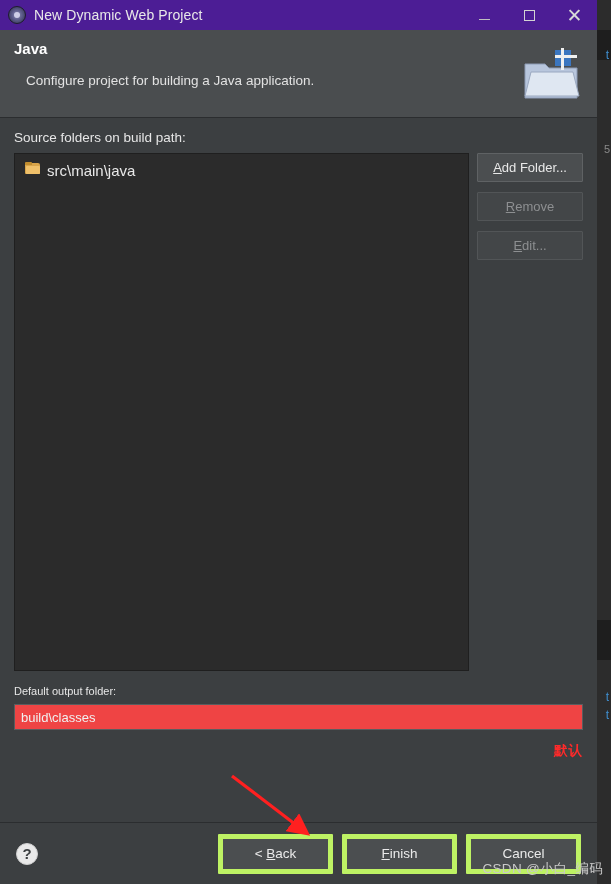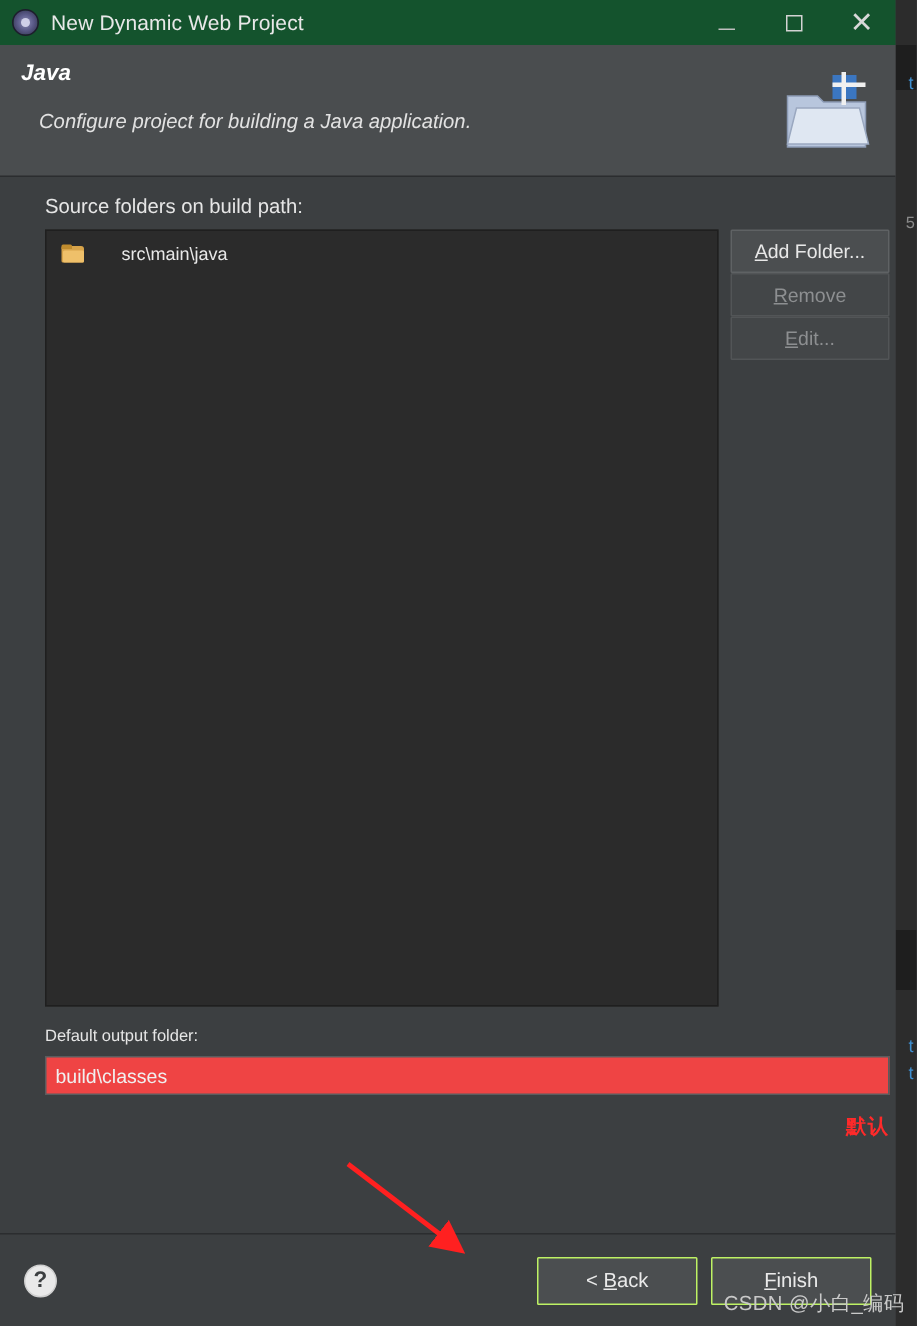--- a/index.html
+++ b/index.html
@@ -20,21 +20,21 @@
     left: 0;
     top: 0;
     width: 597px;
     height: 884px;
     background: #3c3f41;
     display: flex;
     flex-direction: column;
   }
   .titlebar {
     height: 30px;
-    background: #14532d;
+    background: #4c1d95;
     display: flex;
     align-items: center;
     padding-left: 8px;
     flex: 0 0 30px;
     position: relative;
   }
   .title-icon {
     width: 18px;
     height: 18px;
     border-radius: 50%;
@@ -95,21 +95,20 @@
     font-weight: 300;
   }
   
   .header {
     flex: 0 0 88px;
     background: #4a4d4f;
     border-bottom: 1px solid #2b2d2f;
     position: relative;
     padding: 10px 14px 0 14px;
     box-sizing: border-box;
-    font-style: italic;
   }
   .header-title {
     color: #ffffff;
     font-size: 15px;
     font-weight: bold;
     margin-bottom: 16px;
   }
   .header-desc {
     color: #e2e2e2;
     font-size: 13.5px;
@@ -119,49 +118,47 @@
     position: absolute;
     right: 14px;
     top: 16px;
     width: 62px;
     height: 56px;
   }
   
   .content {
     flex: 1 1 auto;
     background: #3c3f41;
-    padding: 12px 4px 0 14px;
-    box-sizing: border-box;
-    position: relative;
-    margin-left: 16px;
+    padding: 12px 14px 0 14px;
+    box-sizing: border-box;
+    position: relative;
   }
   .section-label {
     color: #e6e6e6;
     font-size: 13.5px;
     margin-bottom: 8px;
   }
   .build-row {
     display: flex;
     align-items: flex-start;
   }
   .tree-panel {
     width: 464px;
     height: 518px;
     background: #2b2b2b;
     border: 1px solid #1f1f1f;
     box-sizing: border-box;
     padding: 6px 4px;
   }
   .tree-item {
     display: flex;
-    align-items: flex-end;
+    align-items: flex-start;
     padding: 2px 6px;
     color: #e8e8e8;
-    font-size: 12px;
-    gap: 18px;
+    font-size: 15px;
   }
   .folder-icon {
     width: 16px;
     height: 13px;
     margin-right: 6px;
     position: relative;
     flex: 0 0 auto;
   }
   .folder-icon .back {
     position: absolute;
@@ -181,21 +178,21 @@
     position: absolute;
     left: 1px; top: 4px;
     width: 14px; height: 8px;
     background: #efc06a;
     border-radius: 1px;
   }
   .side-buttons {
     margin-left: 8px;
     display: flex;
     flex-direction: column;
-    gap: 0;
+    gap: 10px;
     justify-content: space-between;
   }
   .btn {
     font-family: "Liberation Sans", sans-serif;
     font-size: 13px;
     color: #e8e8e8;
     background: #4b4e50;
     border: 1px solid #5f6264;
     padding: 6px 10px;
     box-sizing: border-box;
@@ -261,21 +258,21 @@
   }
   .footer-buttons {
     margin-left: auto;
     display: flex;
     gap: 9px;
   }
   .fbtn {
     width: 105px;
     height: 30px;
     background: #4b4e50;
-    border: 1px solid #bef264;
+    border: 5px solid #bef264;
     color: #eaeaea;
     font-size: 13.5px;
     display: flex;
     align-items: center;
     justify-content: center;
     border-radius: 1px;
     position: relative;
   }
   .fbtn.focused {
     border: 1px solid #5fa8e0;
@@ -402,20 +399,23 @@
 
   <div class="footer">
     <div class="help-icon">?</div>
     <div class="footer-buttons">
       <div class="fbtn">
         <span>&lt; <u>B</u>ack</span>
       </div>
       <div class="fbtn">
         <span><u>F</u>inish</span>
       </div>
+      <div class="fbtn">
+        <span>Cancel</span>
+      </div>
     </div>
   </div>
 </div>
 
 <svg class="arrow-svg" width="100" height="66" viewBox="0 0 100 66">
   <defs>
     <marker id="ah" markerWidth="7" markerHeight="7" refX="3" refY="3.5" orient="auto">
       <path d="M0,0 L7,3.5 L0,7 z" fill="#ff2020"></path>
     </marker>
   </defs>

